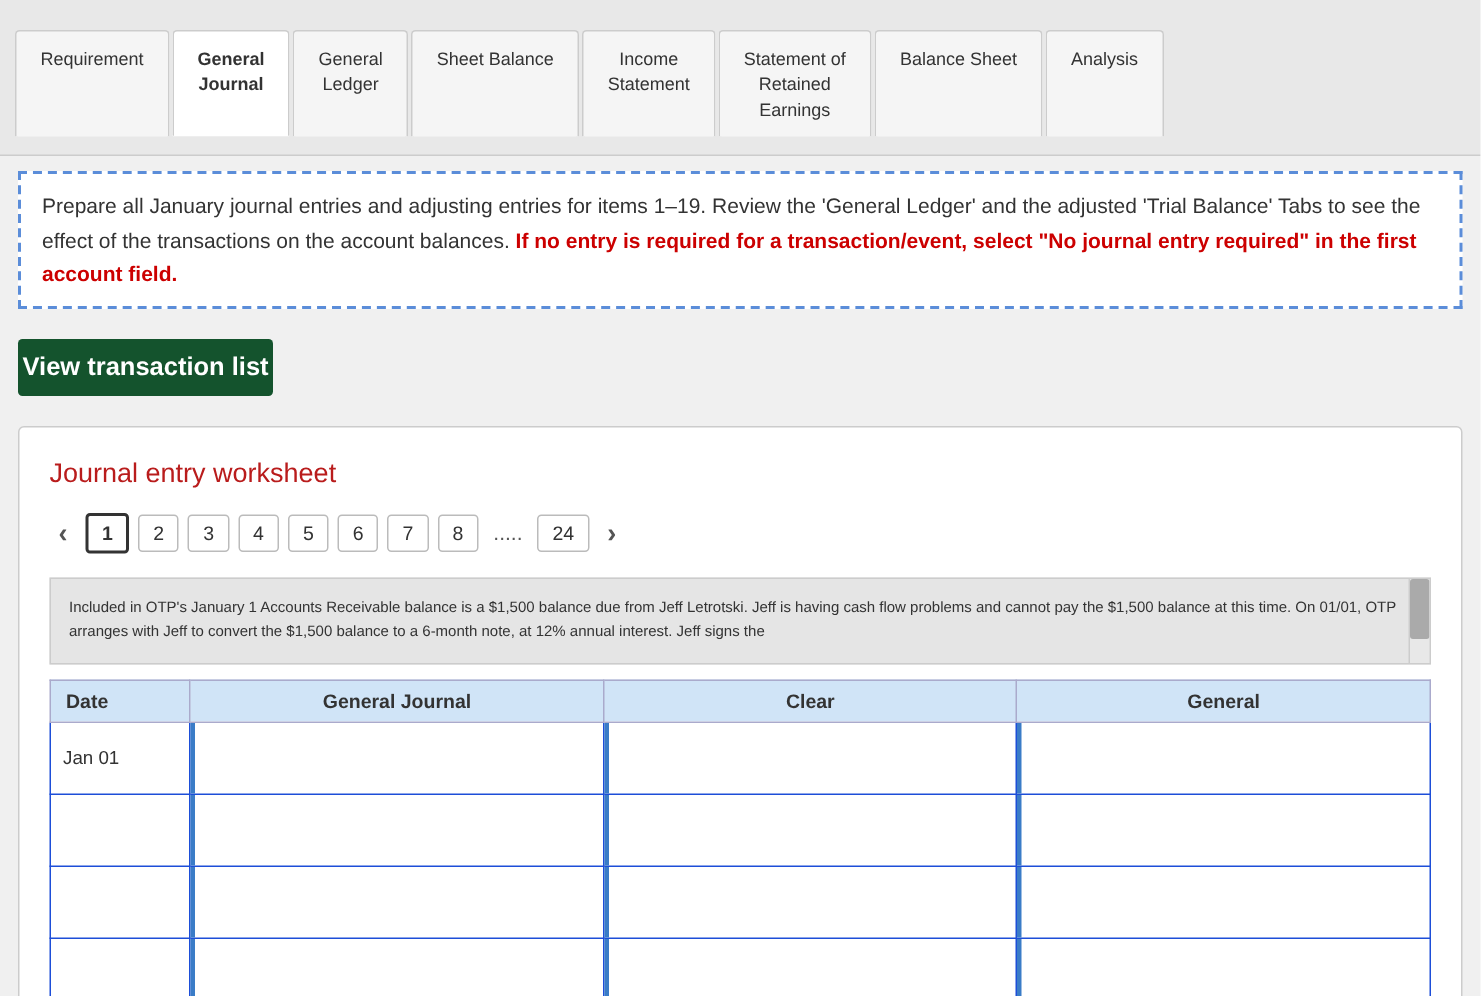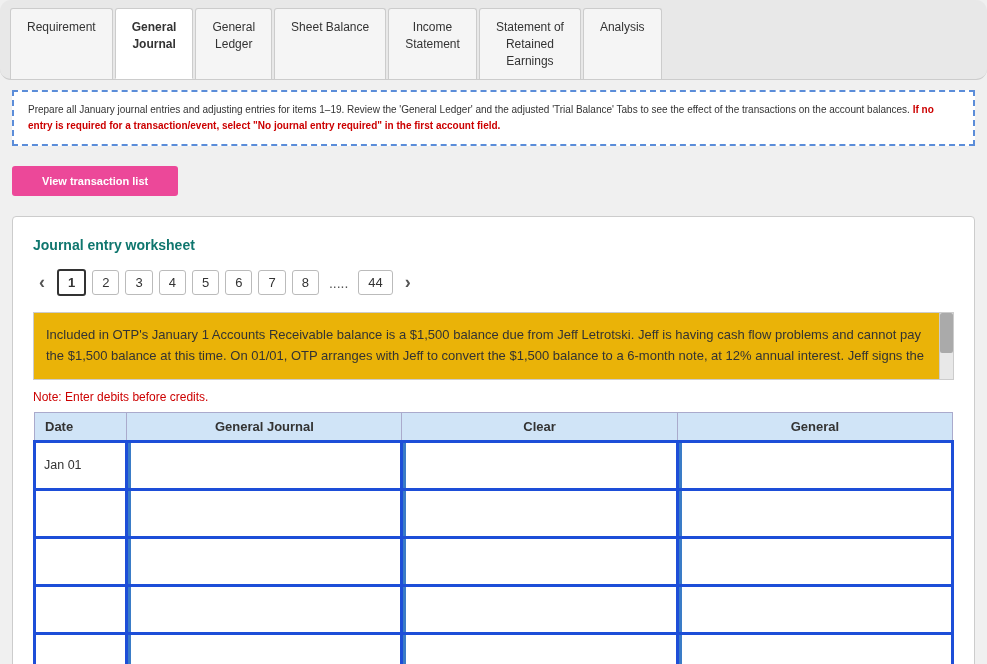--- a/index.html
+++ b/index.html
@@ -8,22 +8,21 @@
       font-size: 13px;
       background: #f0f0f0;
       color: #333;
     }
 
     
     .tab-bar {
       display: flex;
       background: #e8e8e8;
       border-bottom: 1px solid #ccc;
-      padding: 0 10px;
-      border-radius: 11px;
+      padding: 12px 10px;
     }
     .tab {
       padding: 10px 16px;
       border: 1px solid #ccc;
       border-bottom: none;
       background: #f5f5f5;
       cursor: pointer;
       font-size: 12px;
       text-align: center;
       min-width: 70px;
@@ -37,56 +36,56 @@
       border-bottom: 1px solid #fff;
       font-weight: bold;
     }
 
     
     .instruction-box {
       margin: 10px 12px;
       padding: 10px 14px;
       border: 2px dashed #5b8dd9;
       background: #fff;
-      font-size: 10px;
+      font-size: 14px;
       line-height: 1.6;
       color: #333;
     }
     .instruction-box .highlight {
       color: #cc0000;
       font-weight: bold;
     }
 
     
     .btn-view-trans {
       margin: 10px 12px;
-      padding: 9px 30px;
-      background: #ec4899;
+      padding: 9px 3px;
+      background: #14532d;
       color: #fff;
       border: none;
       border-radius: 3px;
-      font-size: 11px;
+      font-size: 17px;
       cursor: pointer;
       font-weight: bold;
     }
 
     
     .worksheet-card {
       margin: 10px 12px;
       background: #fff;
       border: 1px solid #ccc;
       border-radius: 4px;
       padding: 20px;
     }
 
     .worksheet-title {
-      font-size: 14px;
-      font-weight: bold;
+      font-size: 18px;
+      font-weight: normal;
       margin-bottom: 16px;
-      color: #0f766e;
+      color: #b91c1c;
     }
 
     
     .pagination {
       display: flex;
       align-items: center;
       gap: 6px;
       margin-bottom: 16px;
       font-size: 14px;
     }
@@ -112,25 +111,25 @@
     }
     .page-dots {
       padding: 4px 4px;
       color: #555;
     }
 
     
     .description-box {
       border: 1px solid #ccc;
       padding: 12px;
-      font-size: 13px;
+      font-size: 10px;
       line-height: 1.6;
       color: #333;
       margin-bottom: 10px;
-      background: #eab308;
+      background: #e5e5e5;
       max-height: 120px;
       overflow: hidden;
       position: relative;
     }
     .scroll-bar {
       position: absolute;
       right: 0;
       top: 0;
       bottom: 0;
       width: 14px;
@@ -159,21 +158,21 @@
     }
     .journal-table th {
       background: #d0e4f7;
       border: 1px solid #aac;
       padding: 6px 10px;
       text-align: center;
       font-weight: bold;
     }
     .journal-table th.left { text-align: left; }
     .journal-table td {
-      border: 3px solid #1d4ed8;
+      border: 1px solid #1d4ed8;
       padding: 0;
       height: 48px;
     }
     .journal-table td.date-cell {
       padding: 4px 8px;
       font-size: 12.5px;
       vertical-align: middle;
       background: #fff;
       min-width: 60px;
     }
@@ -242,20 +241,23 @@
     <span>General<br>Ledger</span>
   </div>
   <div class="tab">
     <span>Sheet Balance</span>
   </div>
   <div class="tab">
     <span>Income<br>Statement</span>
   </div>
   <div class="tab">
     <span>Statement of<br>Retained<br>Earnings</span>
+  </div>
+  <div class="tab">
+    <span>Balance Sheet</span>
   </div>
   <div class="tab">
     <span>Analysis</span>
   </div>
 </div>
 
 
 <div class="instruction-box">
   <span>Prepare all January journal entries and adjusting entries for items 1–19. Review the 'General Ledger' and the adjusted 'Trial Balance' Tabs to see the effect of the transactions on the account balances. </span><span class="highlight">If no entry is required for a transaction/event, select "No journal entry required" in the first account field.</span>
 </div>
@@ -272,32 +274,31 @@
     <span class="page-arrow">‹</span>
     <span class="page-num active">1</span>
     <span class="page-num">2</span>
     <span class="page-num">3</span>
     <span class="page-num">4</span>
     <span class="page-num">5</span>
     <span class="page-num">6</span>
     <span class="page-num">7</span>
     <span class="page-num">8</span>
     <span class="page-dots">.....</span>
-    <span class="page-num">44</span>
+    <span class="page-num">24</span>
     <span class="page-arrow">›</span>
   </div>
 
   <div class="description-box" style="position:relative;">
     <span>Included in OTP's January 1 Accounts Receivable balance is a $1,500 balance due from Jeff Letrotski. Jeff is having cash flow problems and cannot pay the $1,500 balance at this time. On 01/01, OTP arranges with Jeff to convert the $1,500 balance to a 6-month note, at 12% annual interest. Jeff signs the</span>
     <div class="scroll-bar">
       <div class="scroll-thumb"></div>
     </div>
   </div>
 
-  <div class="note-text">Note: Enter debits before credits.</div>
 
   <table class="journal-table">
     <thead>
       <tr>
         <th class="left">Date</th>
         <th>General Journal</th>
         <th>Clear</th>
         <th>General</th>
       </tr>
     </thead>

